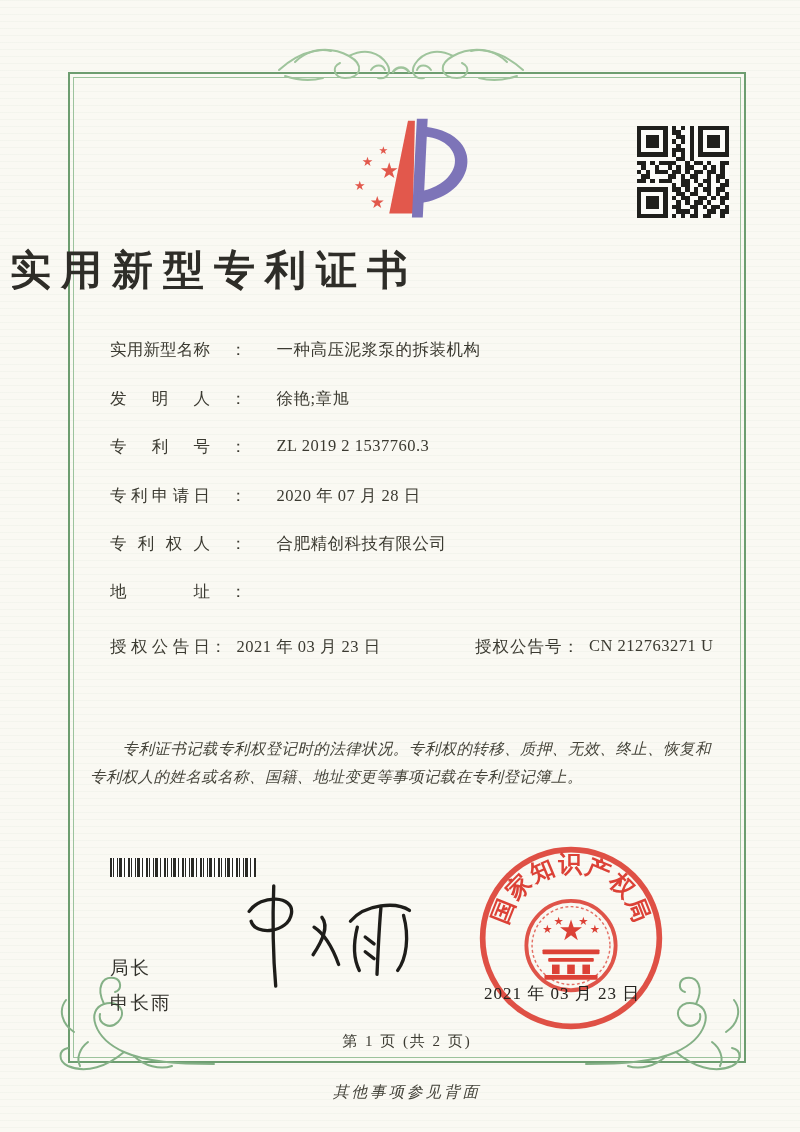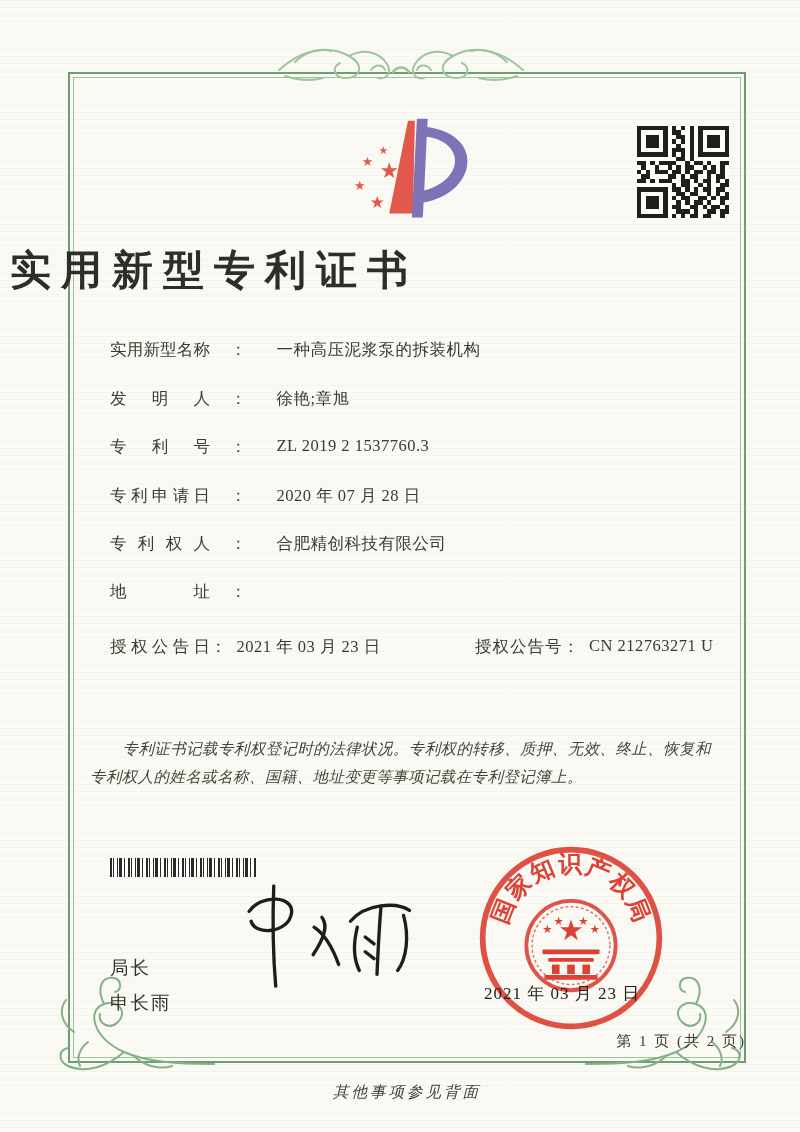--- a/index.html
+++ b/index.html
@@ -73,21 +73,21 @@
   .sig-svg{ position:absolute; left:218px; top:878px; width:200px; height:118px; }
   
   .seal{ position:absolute; left:476px; top:843px; width:190px; height:190px; }
   .seal svg{ position:absolute; inset:0; }
   .seal-date{
     position:absolute; left:0; top:139px; width:172px; text-align:center;
     font-size:17px; color:#23221e; letter-spacing:1px; white-space:nowrap;
   }
   
   .page-no{
-    position:absolute; left:68px; top:1032px; width:678px; text-align:right;
+    position:absolute; left:68px; top:1032px; width:678px; text-align:center;
     font-size:15px; color:#3b3a31; letter-spacing:2px;
   }
   .back-note{
     position:absolute; left:68px; top:1082px; width:678px; text-align:center;
     font-size:15.5px; font-style:italic; color:#44433a; letter-spacing:3px;
   }
 </style>
 </head>
 <body>
 

